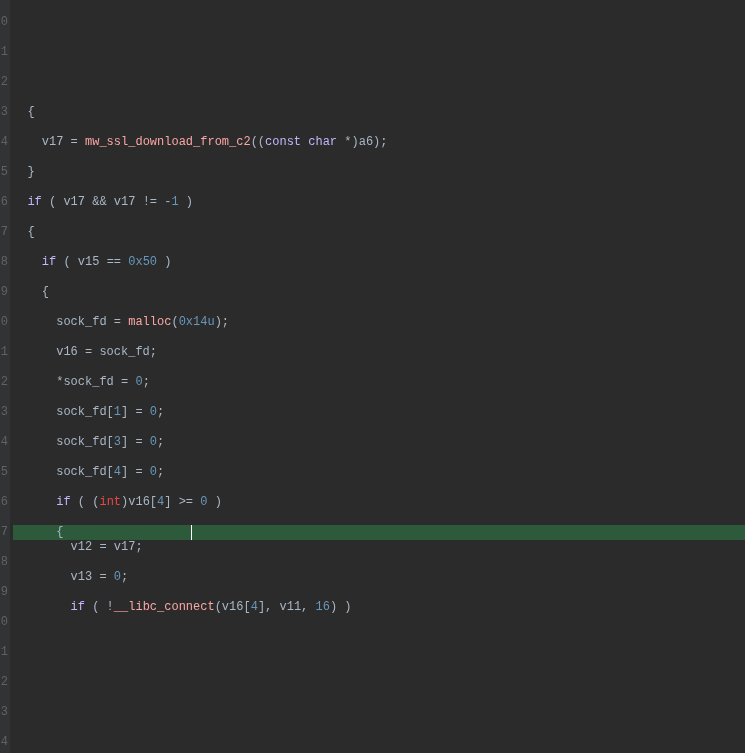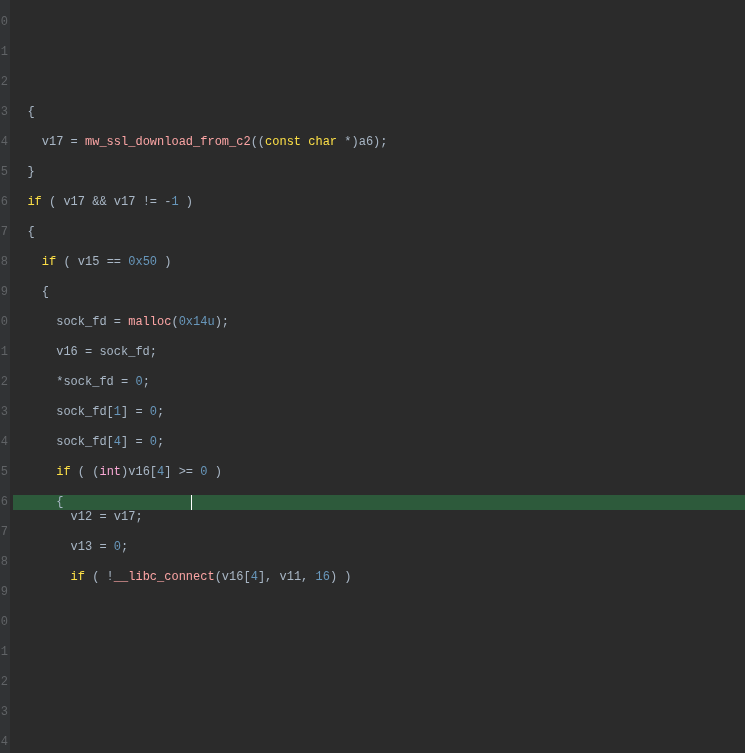--- a/index.html
+++ b/index.html
@@ -32,24 +32,24 @@
 .line { height: 15px; }
 .hl { background: #2d5a3b; width: 100%; display: inline-block; position: relative; }
 .caret {
   position: absolute;
   left: 178px;
   top: 0;
   width: 1px;
   height: 15px;
   background: #fff;
 }
-.kw { color: #fde047; }
+.kw { color: #c4b5fd; }
 .num { color: #6897bb; }
 .fn { color: #fca5a5; }
-.ty { color: #f9a8d4; }
+.ty { color: #ef4444; }
 </style>
 </head>
 <body>
 
 
 
 <div class="gutter">
 <div class="line">0</div>
 <div class="line">1</div>
 <div class="line">2</div>
@@ -107,20 +107,21 @@
 <div class="line"><span>    v17 = </span><span class="fn">mw_ssl_download_from_c2</span><span>((</span><span class="kw">const char</span><span> *)a6);</span></div>
 <div class="line"><span>  }</span></div>
 <div class="line"><span>  </span><span class="kw">if</span><span> ( v17 &amp;&amp; v17 != -</span><span class="num">1</span><span> )</span></div>
 <div class="line"><span>  {</span></div>
 <div class="line"><span>    </span><span class="kw">if</span><span> ( v15 == </span><span class="num">0x50</span><span> )</span></div>
 <div class="line"><span>    {</span></div>
 <div class="line"><span>      sock_fd = </span><span class="fn">malloc</span><span>(</span><span class="num">0x14u</span><span>);</span></div>
 <div class="line"><span>      v16 = sock_fd;</span></div>
 <div class="line"><span>      *sock_fd = </span><span class="num">0</span><span>;</span></div>
 <div class="line"><span>      sock_fd[</span><span class="num">1</span><span>] = </span><span class="num">0</span><span>;</span></div>
+<div class="line"><span>      sock_fd[</span><span class="num">3</span><span>] = </span><span class="num">0</span><span>;</span></div>
 <div class="line"><span>      sock_fd[</span><span class="num">4</span><span>] = </span><span class="num">0</span><span>;</span></div>
 <div class="line"><span>      </span><span class="kw">if</span><span> ( (</span><span class="ty">int</span><span>)v16[</span><span class="num">4</span><span>] &gt;= </span><span class="num">0</span><span> )</span></div>
 <div class="line hl"><span>      {</span><span class="caret"></span></div>
 <div class="line"><span>        v12 = v17;</span></div>
 <div class="line"><span>        v13 = </span><span class="num">0</span><span>;</span></div>
 <div class="line"><span>        </span><span class="kw">if</span><span> ( !</span><span class="fn">__libc_connect</span><span>(v16[</span><span class="num">4</span><span>], v11, </span><span class="num">16</span><span>) )</span></div>
 
 
 
 

